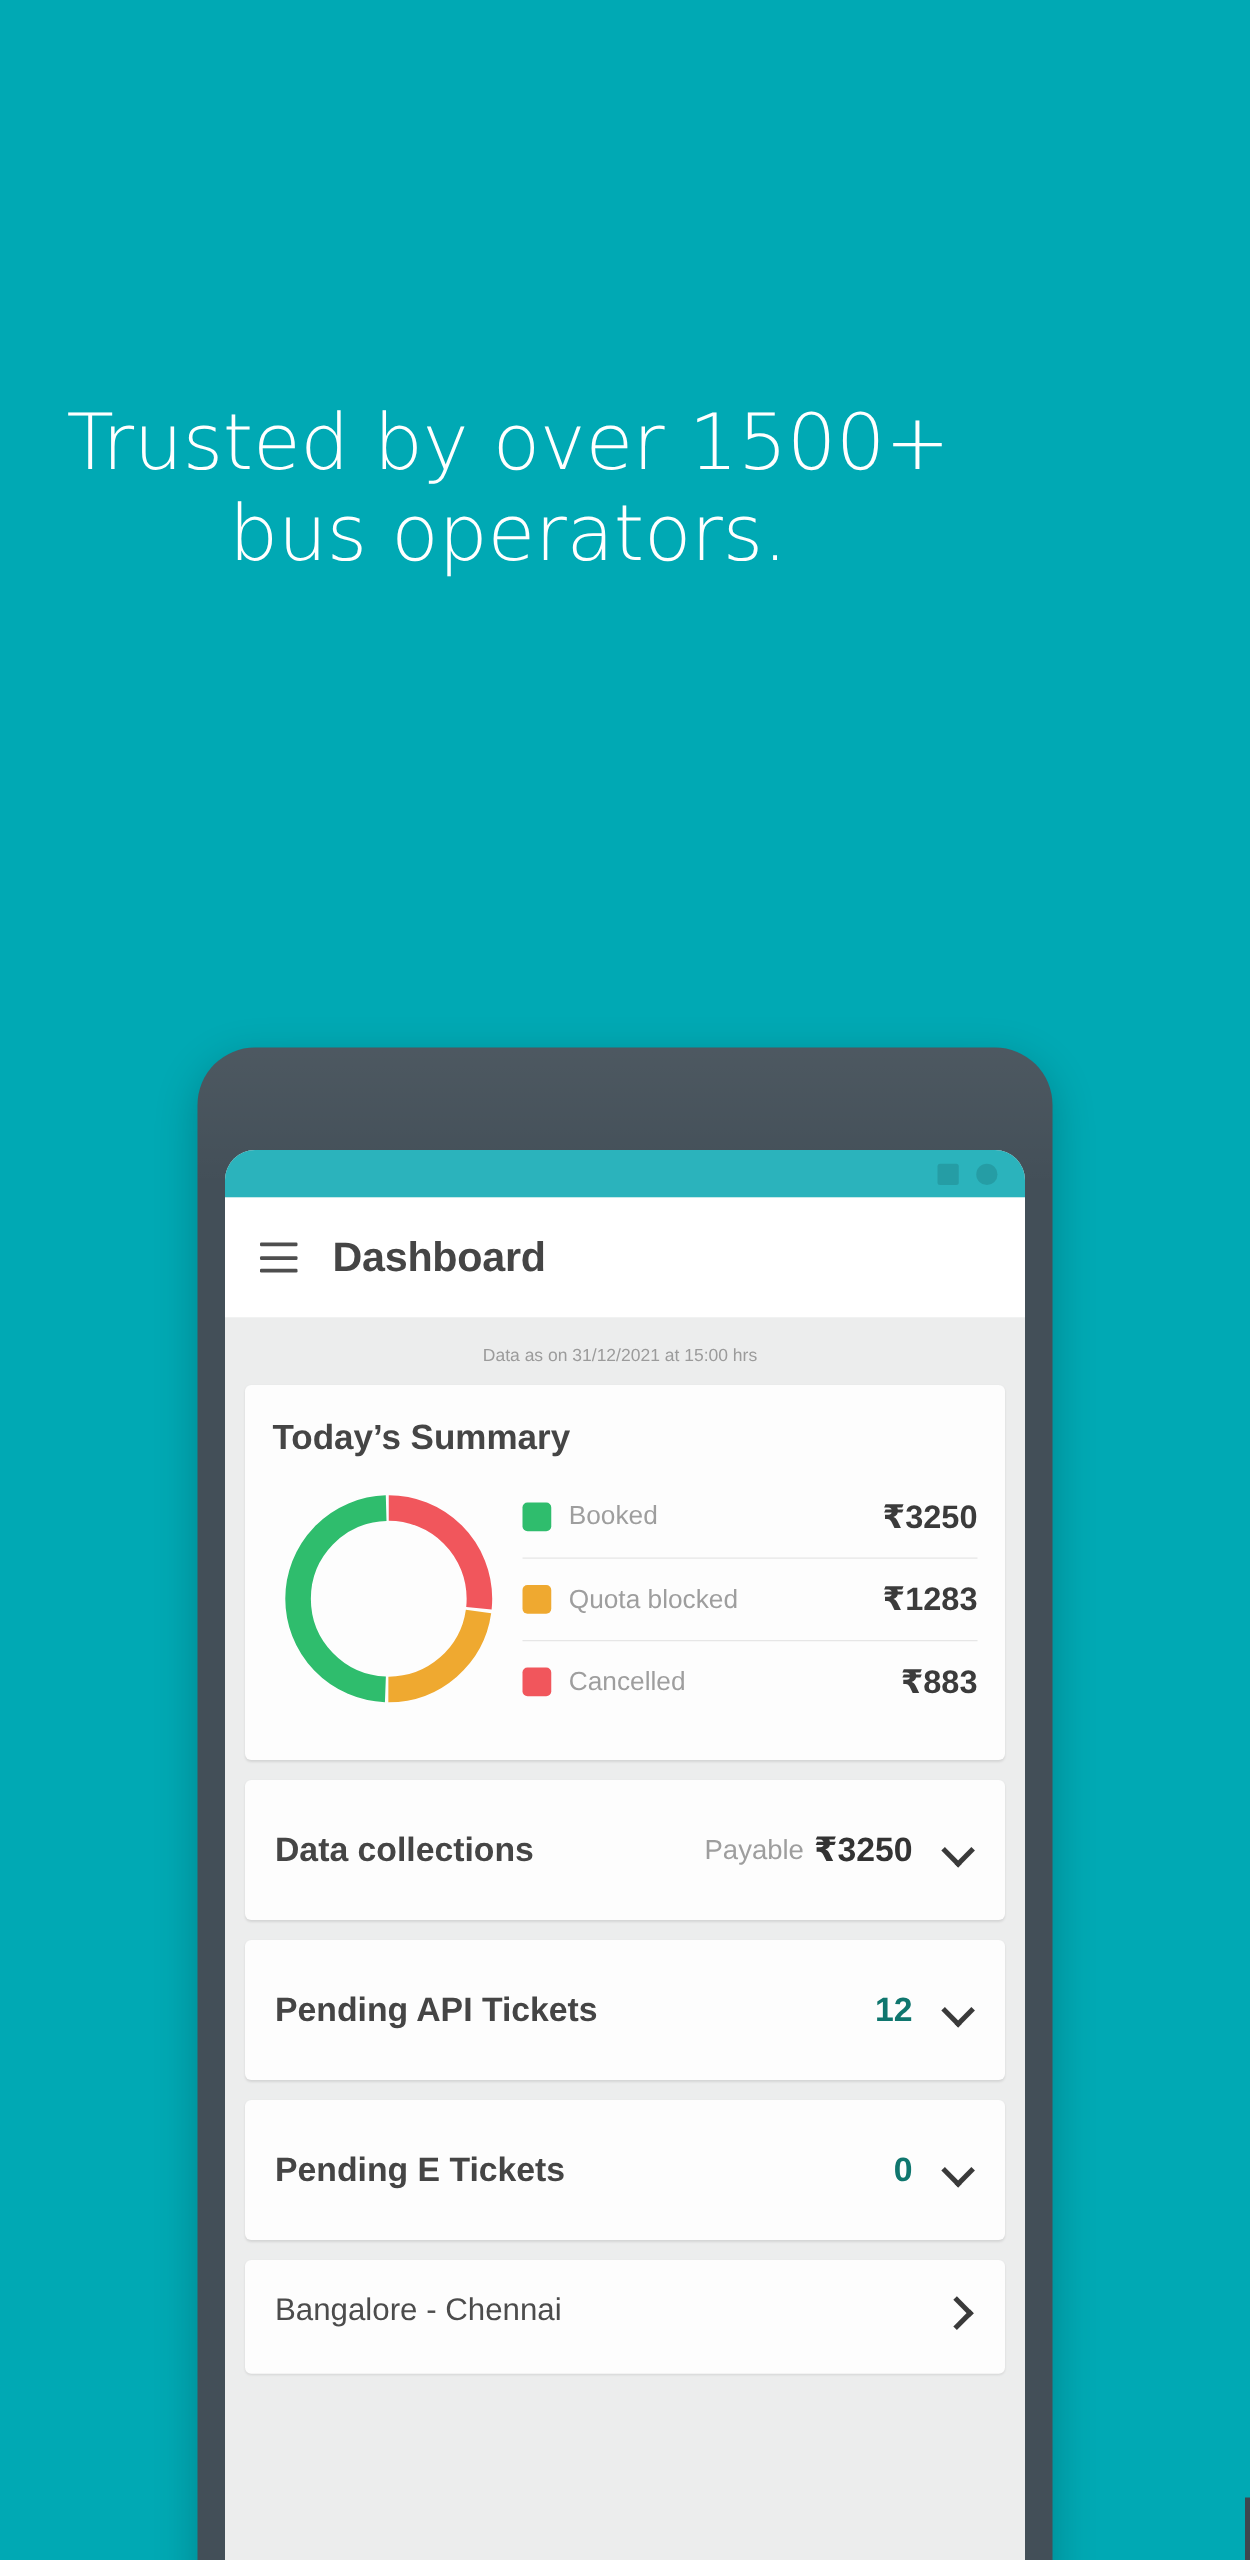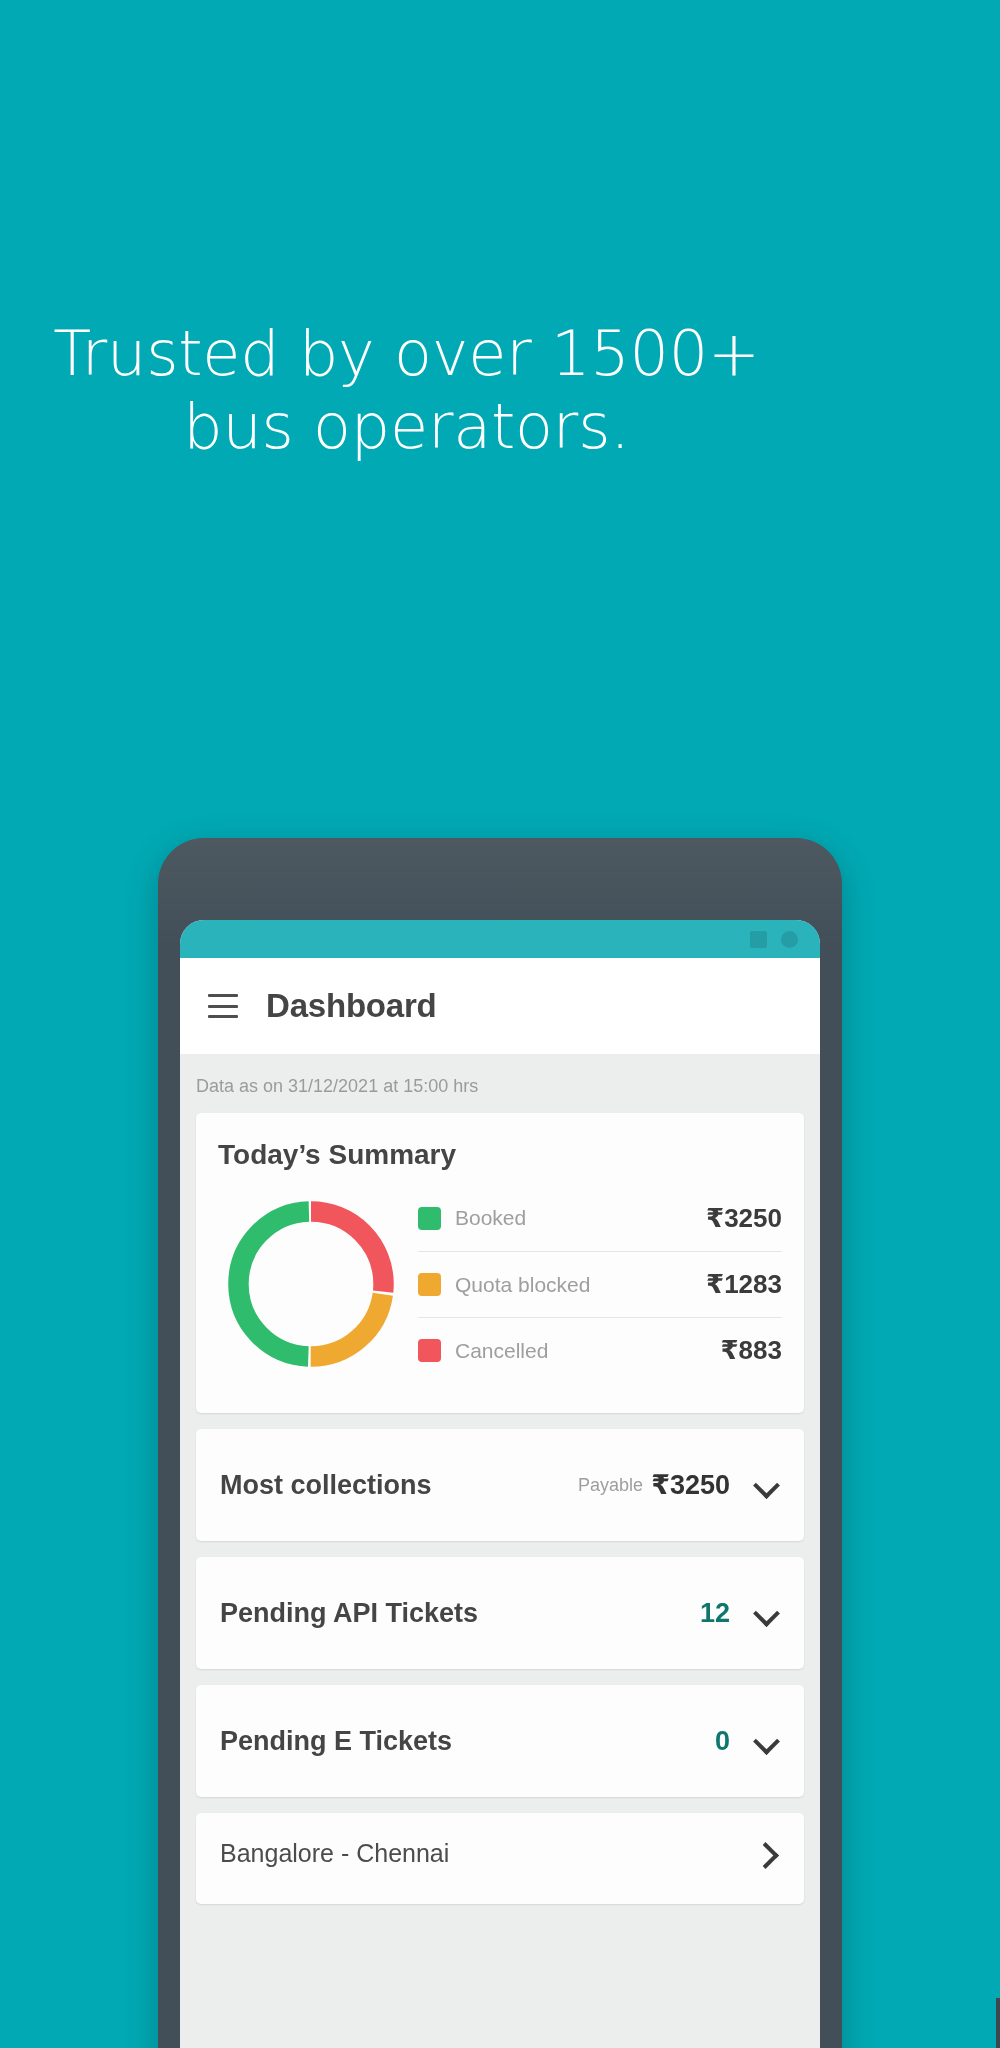--- a/index.html
+++ b/index.html
@@ -147,23 +147,23 @@
     letter-spacing: -0.2px;
   }
 
   .content {
     background: #eceded;
     height: 1052px;
     padding: 0 16px;
   }
 
   .data-asof {
-    text-align: left;
+    text-align: center;
     color: #9b9b9b;
-    font-size: 18px;
+    font-size: 14px;
     padding: 22px 8px 16px 0;
   }
 
   .card {
     background: #fdfdfd;
     border-radius: 5px;
     box-shadow: 0 1px 2px rgba(0,0,0,0.10);
     margin-bottom: 16px;
   }
 
@@ -218,21 +218,21 @@
     padding: 0 24px;
     height: 112px;
   }
   .row-title {
     flex: 1;
     font-size: 27px;
     font-weight: bold;
     color: #454545;
   }
   .row-sub {
-    font-size: 18px;
+    font-size: 22px;
     color: #9e9e9e;
     margin-right: 8px;
   }
   .row-amount {
     font-size: 27px;
     font-weight: bold;
     color: #333333;
   }
   .row-count {
     font-size: 27px;
@@ -350,21 +350,21 @@
               <span class="legend-label">Cancelled</span>
               <span class="legend-value">₹883</span>
             </div>
 
 
           </div>
         </div>
       </div>
 
       <div class="card row-card">
-        <span class="row-title">Most collections</span>
+        <span class="row-title">Data collections</span>
         <span class="row-sub">Payable</span>
         <span class="row-amount">₹3250</span>
         <span class="chev"></span>
       </div>
 
       <div class="card row-card">
         <span class="row-title">Pending API Tickets</span>
         <span class="row-count">12</span>
         <span class="chev"></span>
       </div>

